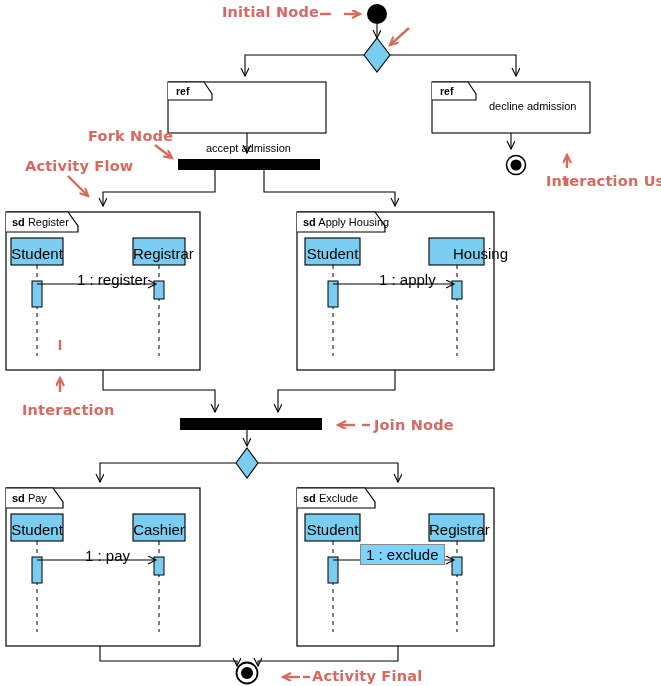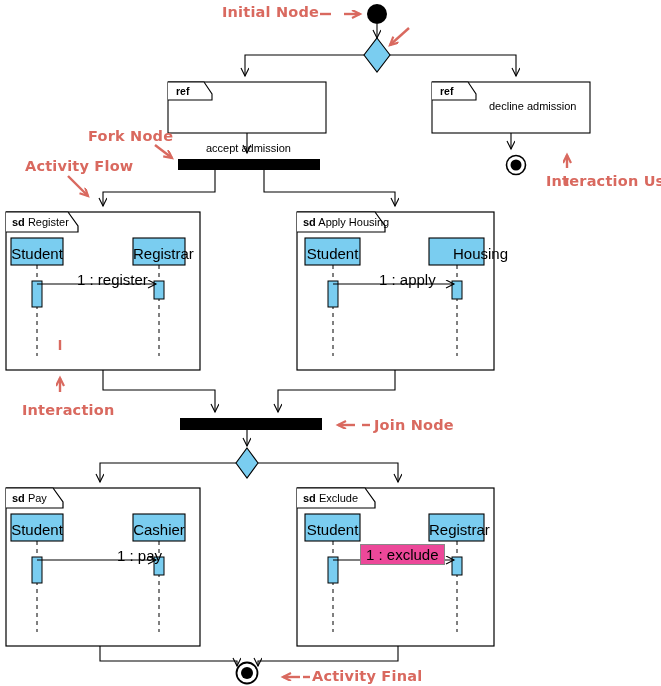--- a/index.html
+++ b/index.html
@@ -6,21 +6,21 @@
   body{width:661px;height:686px;position:relative;overflow:hidden;
        font-family:"Liberation Sans",sans-serif;color:#000;}
   #stage{position:absolute;left:0;top:0;width:661px;height:577px;}
   svg#diagram{position:absolute;left:0;top:0;width:661px;height:686px;}
   .ann{position:absolute;color:#d9695f;font-weight:bold;font-size:14.5px;
        letter-spacing:.2px;white-space:nowrap;font-family:"DejaVu Sans",sans-serif;}
   .frag-title{position:absolute;font-size:11px;white-space:nowrap;}
   .frag-title b{font-weight:bold;}
   .ll-label{position:absolute;font-size:15px;text-align:center;white-space:nowrap;}
   .msg-label{position:absolute;font-size:15px;white-space:nowrap;}
-  .msg-label.boxed{border:1px solid #888;background:#ec4899;padding:1px 5px;}
+  .msg-label.boxed{border:1px solid #888;background:#7dd3fc;padding:1px 5px;}
   .ref-tag{position:absolute;font-size:10.5px;font-weight:bold;text-align:center;}
   .ref-body{position:absolute;font-size:11px;white-space:nowrap;}
 </style>
 </head>
 <body>
 
 <div id="stage">
 
   <svg id="diagram" viewBox="0 0 661 686">
     <defs>
@@ -193,16 +193,16 @@
   <div class="ll-label" style="left:133px;top:245px;width:52px;">Registrar</div>
   <div class="ll-label" style="left:305px;top:245px;width:55px;">Student</div>
   <div class="ll-label" style="left:429px;top:245px;width:55px;padding-left:24px;">Housing</div>
   <div class="ll-label" style="left:11px;top:521px;width:52px;">Student</div>
   <div class="ll-label" style="left:133px;top:521px;width:52px;">Cashier</div>
   <div class="ll-label" style="left:305px;top:521px;width:55px;">Student</div>
   <div class="ll-label" style="left:429px;top:521px;width:55px;">Registrar</div>
 
   <div class="msg-label" style="left:77px;top:271px;">1 : register</div>
   <div class="msg-label" style="left:379px;top:271px;">1 : apply</div>
-  <div class="msg-label" style="left:85px;top:547px;margin-left:32px;">1 : pay</div>
+  <div class="msg-label" style="left:85px;top:547px;">1 : pay</div>
   <div class="msg-label boxed" style="left:360px;top:544px;">1 : exclude</div>
 
 </div>
 
 </body></html>

